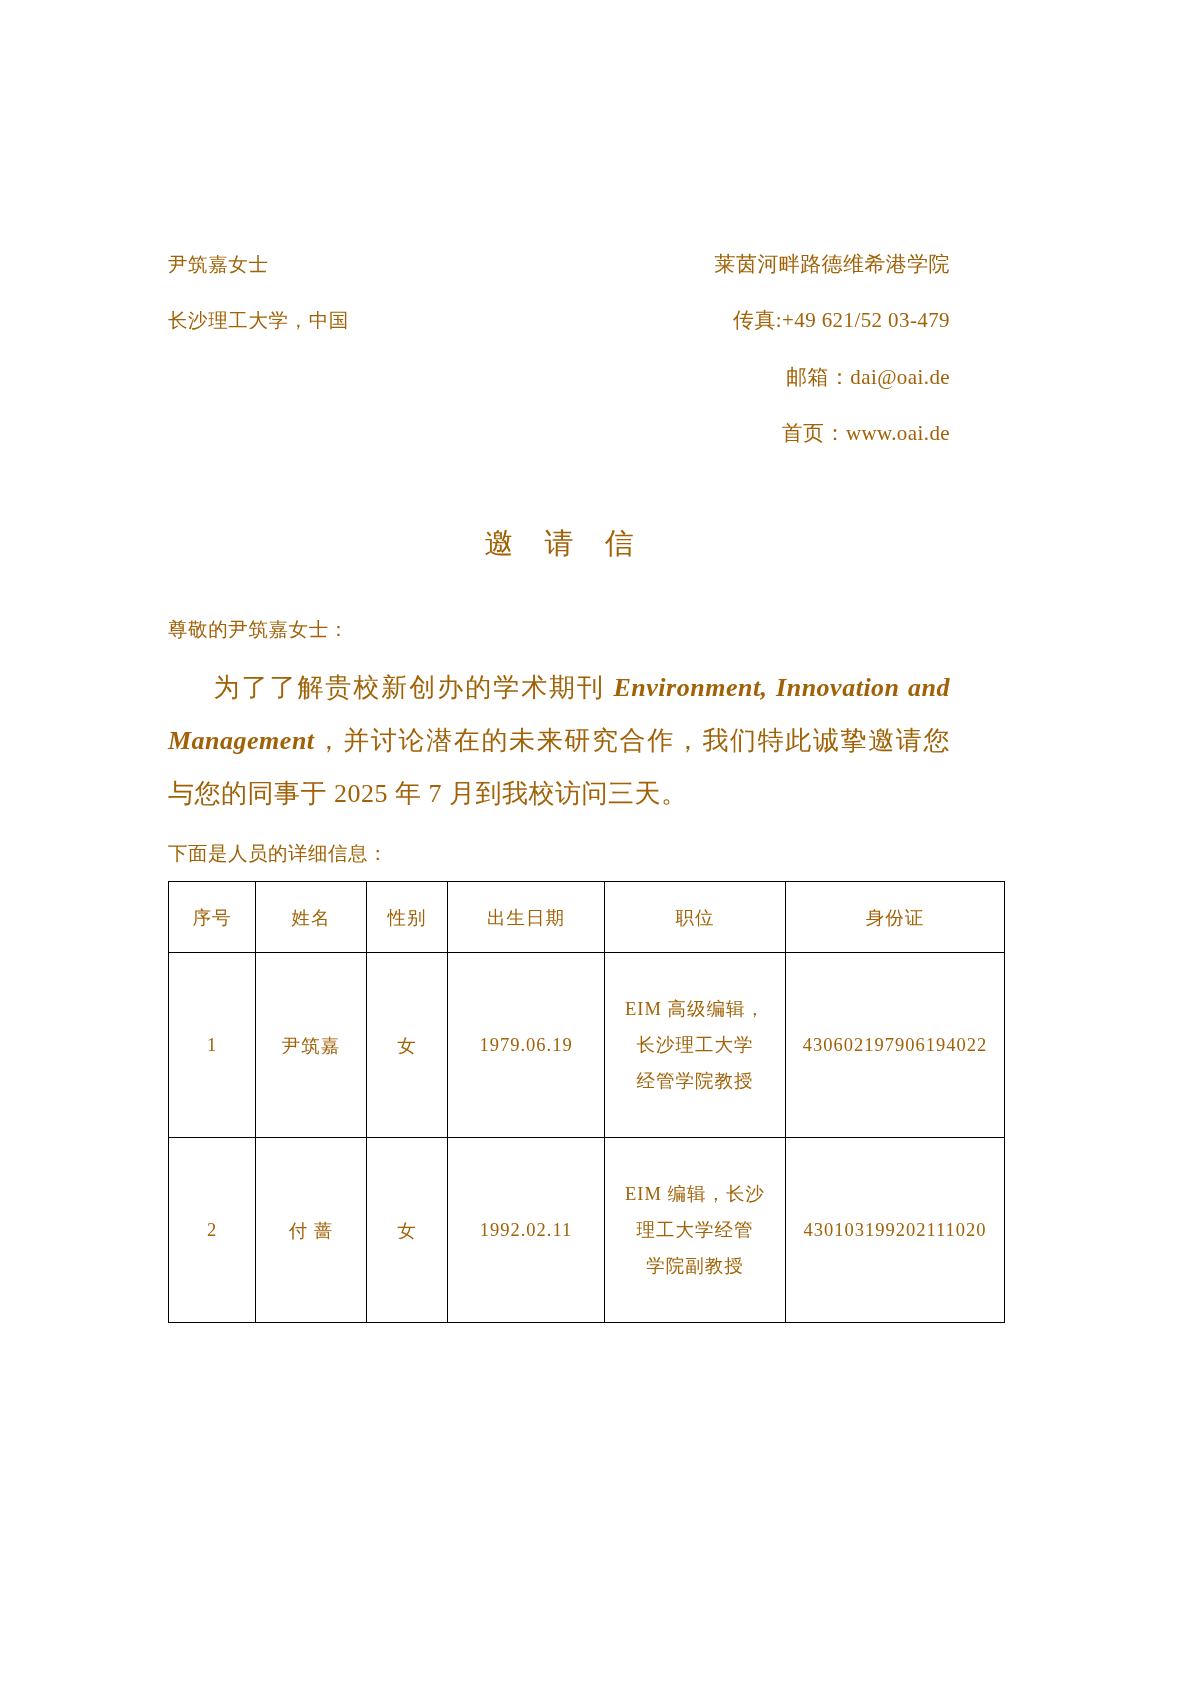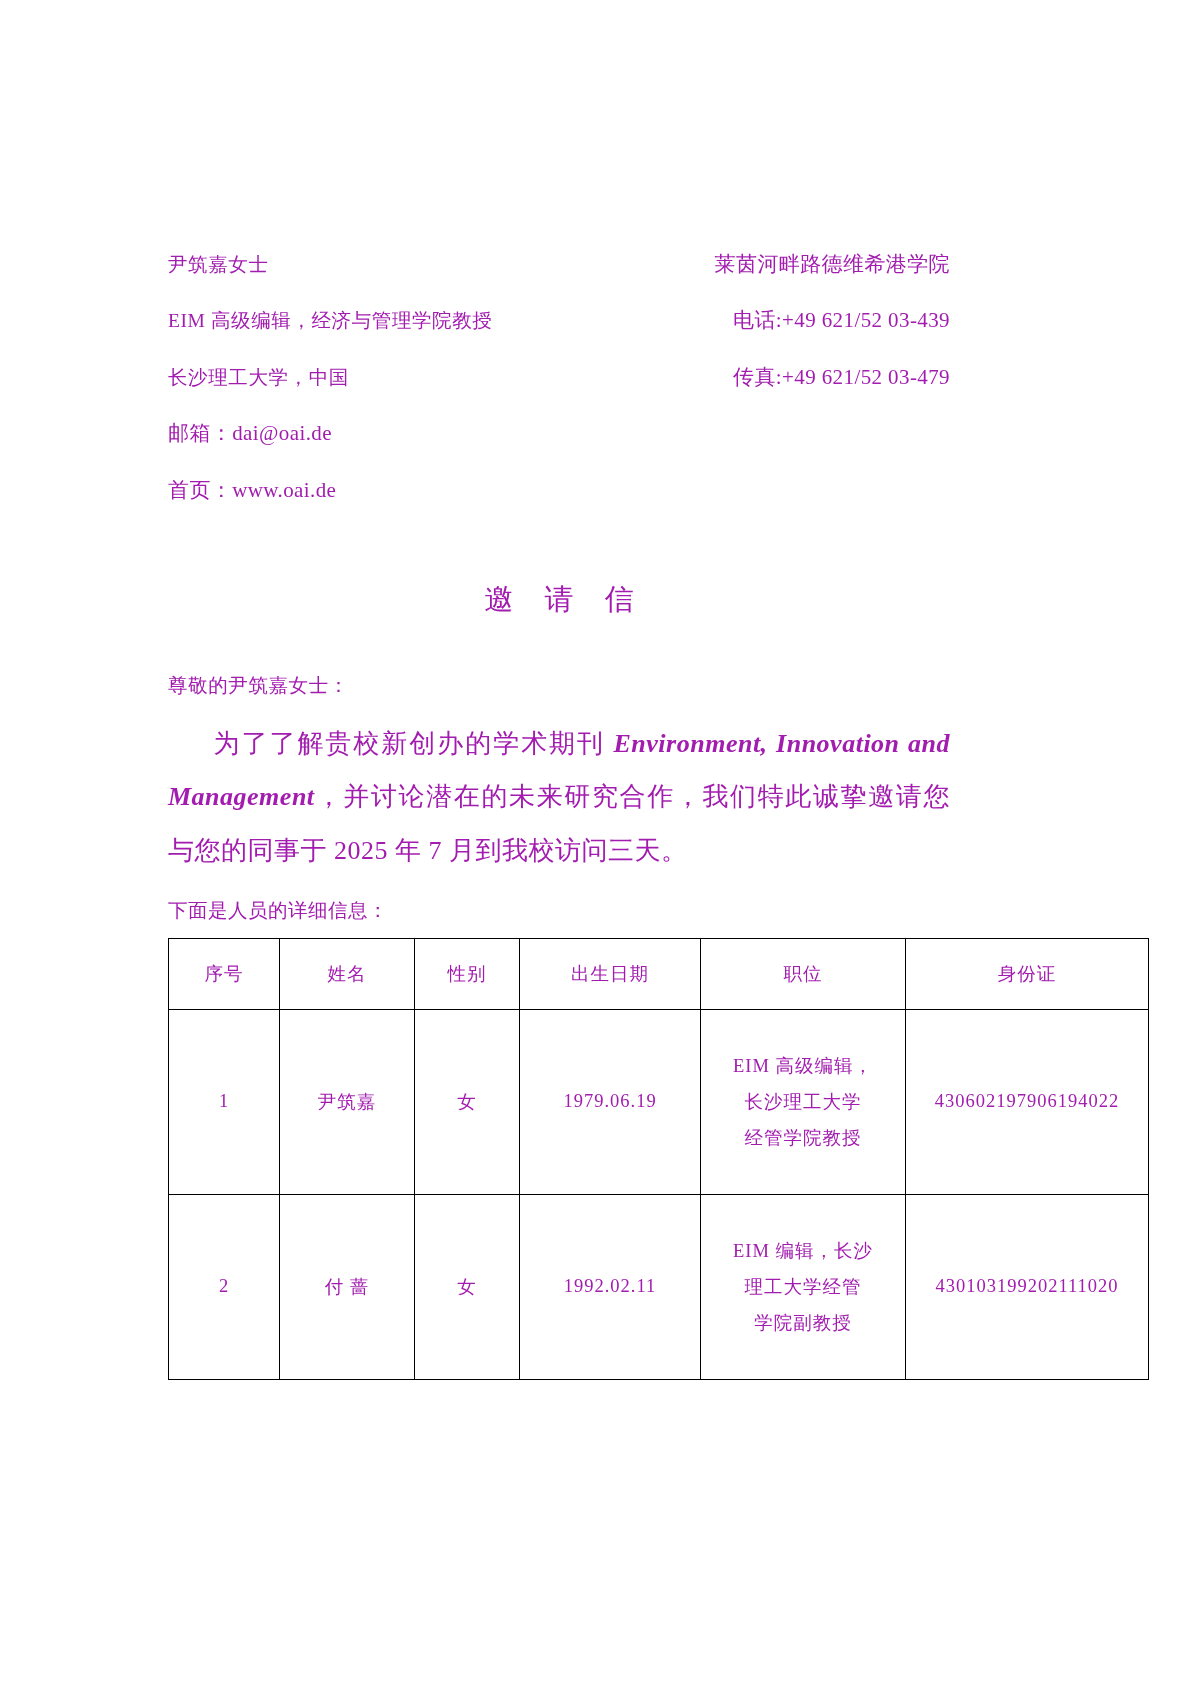--- a/index.html
+++ b/index.html
@@ -6,21 +6,21 @@
     margin: 0;
     padding: 0;
     background: #ffffff;
   }
   .page {
     position: relative;
     width: 1190px;
     height: 1683px;
     background: #ffffff;
     font-family: "Liberation Serif", "DejaVu Serif", serif;
-    color: #a21caf;
+    color: #a16207;
     box-sizing: border-box;
   }
   .content {
     position: absolute;
     left: 168px;
     top: 250px;
     width: 782px;
   }
 
   
@@ -42,21 +42,21 @@
   }
   .header-right {
     font-size: 21px;
     line-height: 1.4;
     letter-spacing: 0.4px;
     white-space: nowrap;
     text-align: right;
   }
   .header-right-only {
     display: flex;
-    justify-content: flex-start;
+    justify-content: flex-end;
     margin-bottom: 27px;
   }
 
   
   .doc-title {
     text-align: center;
     font-size: 29px;
     font-weight: normal;
     letter-spacing: 12px;
     margin-top: 75px;
@@ -98,21 +98,21 @@
     width: 100%;
     table-layout: fixed;
   }
   table.people td, table.people th {
     border: 1px solid #000000;
     text-align: center;
     vertical-align: middle;
     font-size: 18.5px;
     font-weight: normal;
     letter-spacing: 1px;
-    padding: 6px 16px;
+    padding: 6px 4px;
   }
   table.people thead td {
     height: 58px;
   }
   table.people tbody td {
     height: 172px;
   }
   td.pos-cell {
     text-align: left;
     padding-left: 14px;
@@ -137,24 +137,20 @@
 <div class="page">
   <div class="content">
 
     <div class="header">
 
       <div class="header-row">
         <div class="header-left">尹筑嘉女士</div>
         <div class="header-right">莱茵河畔路德维希港学院</div>
       </div>
 
-      <div class="header-row">
-        <div class="header-left">EIM 高级编辑，经济与管理学院教授</div>
-        <div class="header-right">电话:+49 621/52 03-439</div>
-      </div>
 
       <div class="header-row">
         <div class="header-left">长沙理工大学，中国</div>
         <div class="header-right">传真:+49 621/52 03-479</div>
       </div>
 
       <div class="header-right-only">
         <div class="header-right">邮箱：dai@oai.de</div>
       </div>
 

